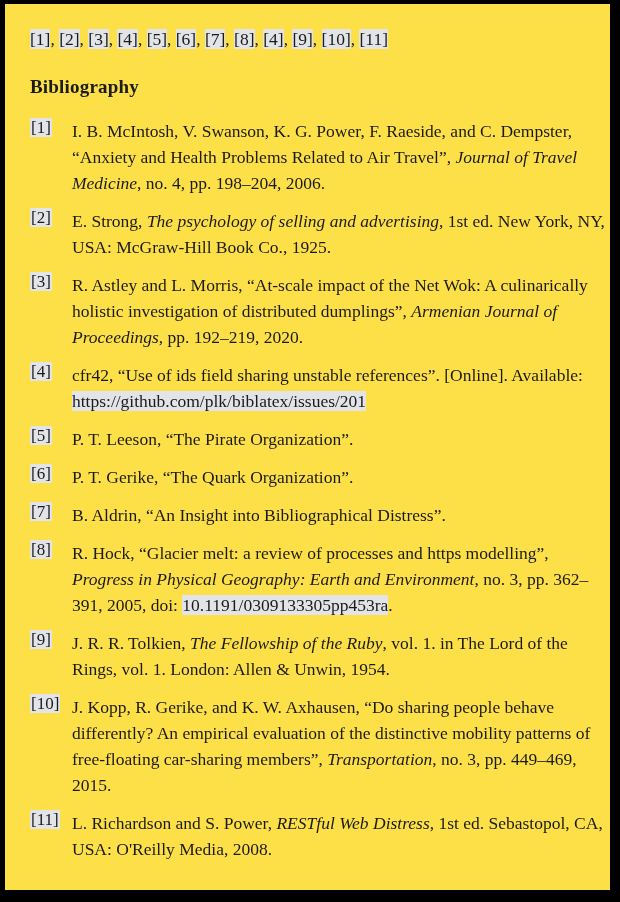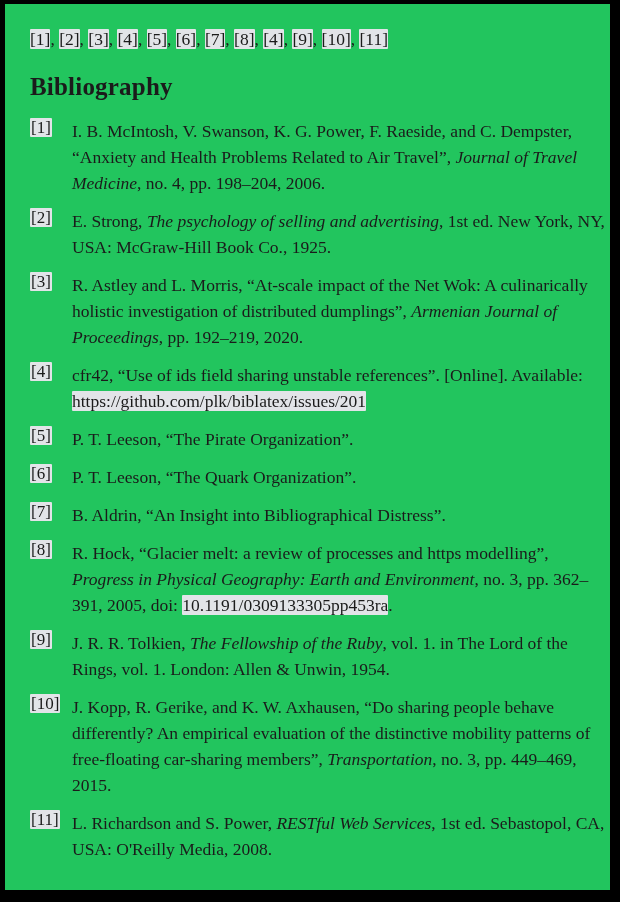--- a/index.html
+++ b/index.html
@@ -8,38 +8,38 @@
     height: 902px;
     background: #000000;
     box-sizing: border-box;
     padding: 4px 10px 12px 5px;
     font-family: "Liberation Serif", "DejaVu Serif", serif;
   }
   .page {
     width: 100%;
     height: 100%;
     box-sizing: border-box;
-    background: #22c55e;
+    background: #fde047;
     color: #1b1b1b;
     padding: 22px 2px 0 25px;
     overflow: hidden;
     font-size: 17px;
   }
   .citation-line {
     font-size: 17.5px;
     line-height: 26px;
     margin: 0;
     white-space: nowrap;
   }
   .hl {
     background: var(--hl, #e2e4e8);
     border-radius: 1px;
   }
   h1.bib-heading {
-    font-size: 25px;
+    font-size: 19px;
     line-height: 28px;
     font-weight: bold;
     margin: 21px 0 17px 0;
     letter-spacing: 0.2px;
   }
   .bib-list { margin: 0; }
   .entry {
     display: flex;
     align-items: flex-start;
     margin-bottom: 12px;
@@ -80,36 +80,36 @@
       <div class="entry">
         <span class="entry-label-col"><span class="hl">[4]</span></span>
         <p class="entry-text"><span>cfr42, “Use of ids field sharing unstable references”. [Online]. Available: </span><span class="hl">https://github.com/plk/biblatex/issues/201</span></p>
       </div>
       <div class="entry">
         <span class="entry-label-col"><span class="hl">[5]</span></span>
         <p class="entry-text"><span>P. T. Leeson, “The Pirate Organization”.</span></p>
       </div>
       <div class="entry">
         <span class="entry-label-col"><span class="hl">[6]</span></span>
-        <p class="entry-text"><span>P. T. Leeson, “The Quark Organization”.</span></p>
+        <p class="entry-text"><span>P. T. Gerike, “The Quark Organization”.</span></p>
       </div>
       <div class="entry">
         <span class="entry-label-col"><span class="hl">[7]</span></span>
         <p class="entry-text"><span>B. Aldrin, “An Insight into Bibliographical Distress”.</span></p>
       </div>
       <div class="entry">
         <span class="entry-label-col"><span class="hl">[8]</span></span>
         <p class="entry-text"><span>R. Hock, “Glacier melt: a review of processes and https modelling”, </span><i>Progress in Physical Geography: Earth and Environment</i><span>, no. 3, pp. 362–391, 2005, doi: </span><span class="hl">10.1191/0309133305pp453ra</span><span>.</span></p>
       </div>
       <div class="entry">
         <span class="entry-label-col"><span class="hl">[9]</span></span>
         <p class="entry-text"><span>J. R. R. Tolkien, </span><i>The Fellowship of the Ruby</i><span>, vol. 1. in The Lord of the Rings, vol. 1. London: Allen &amp; Unwin, 1954.</span></p>
       </div>
       <div class="entry">
         <span class="entry-label-col"><span class="hl">[10]</span></span>
         <p class="entry-text"><span>J. Kopp, R. Gerike, and K. W. Axhausen, “Do sharing people behave differently? An empirical evaluation of the distinctive mobility patterns of free-floating car-sharing members”, </span><i>Transportation</i><span>, no. 3, pp. 449–469, 2015.</span></p>
       </div>
       <div class="entry">
         <span class="entry-label-col"><span class="hl">[11]</span></span>
-        <p class="entry-text"><span>L. Richardson and S. Power, </span><i>RESTful Web Services</i><span>, 1st ed. Sebastopol, CA, USA: O'Reilly Media, 2008.</span></p>
+        <p class="entry-text"><span>L. Richardson and S. Power, </span><i>RESTful Web Distress</i><span>, 1st ed. Sebastopol, CA, USA: O'Reilly Media, 2008.</span></p>
       </div>
     </div>
 </div>
 
 </body></html>

